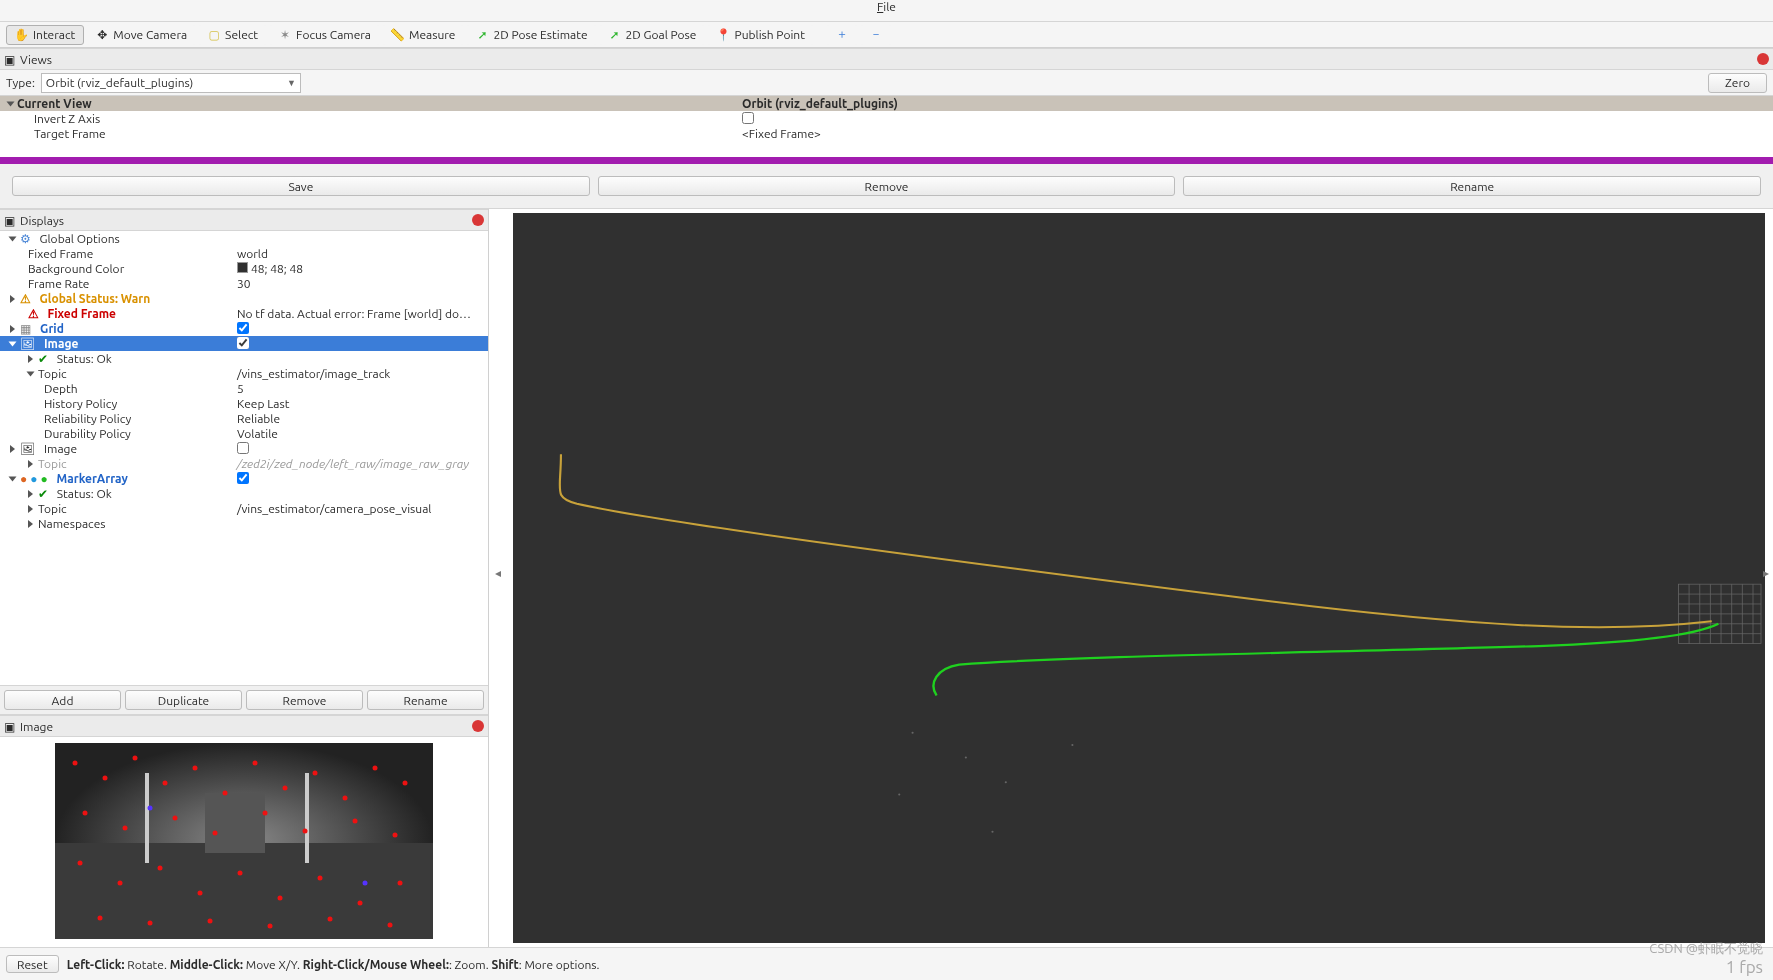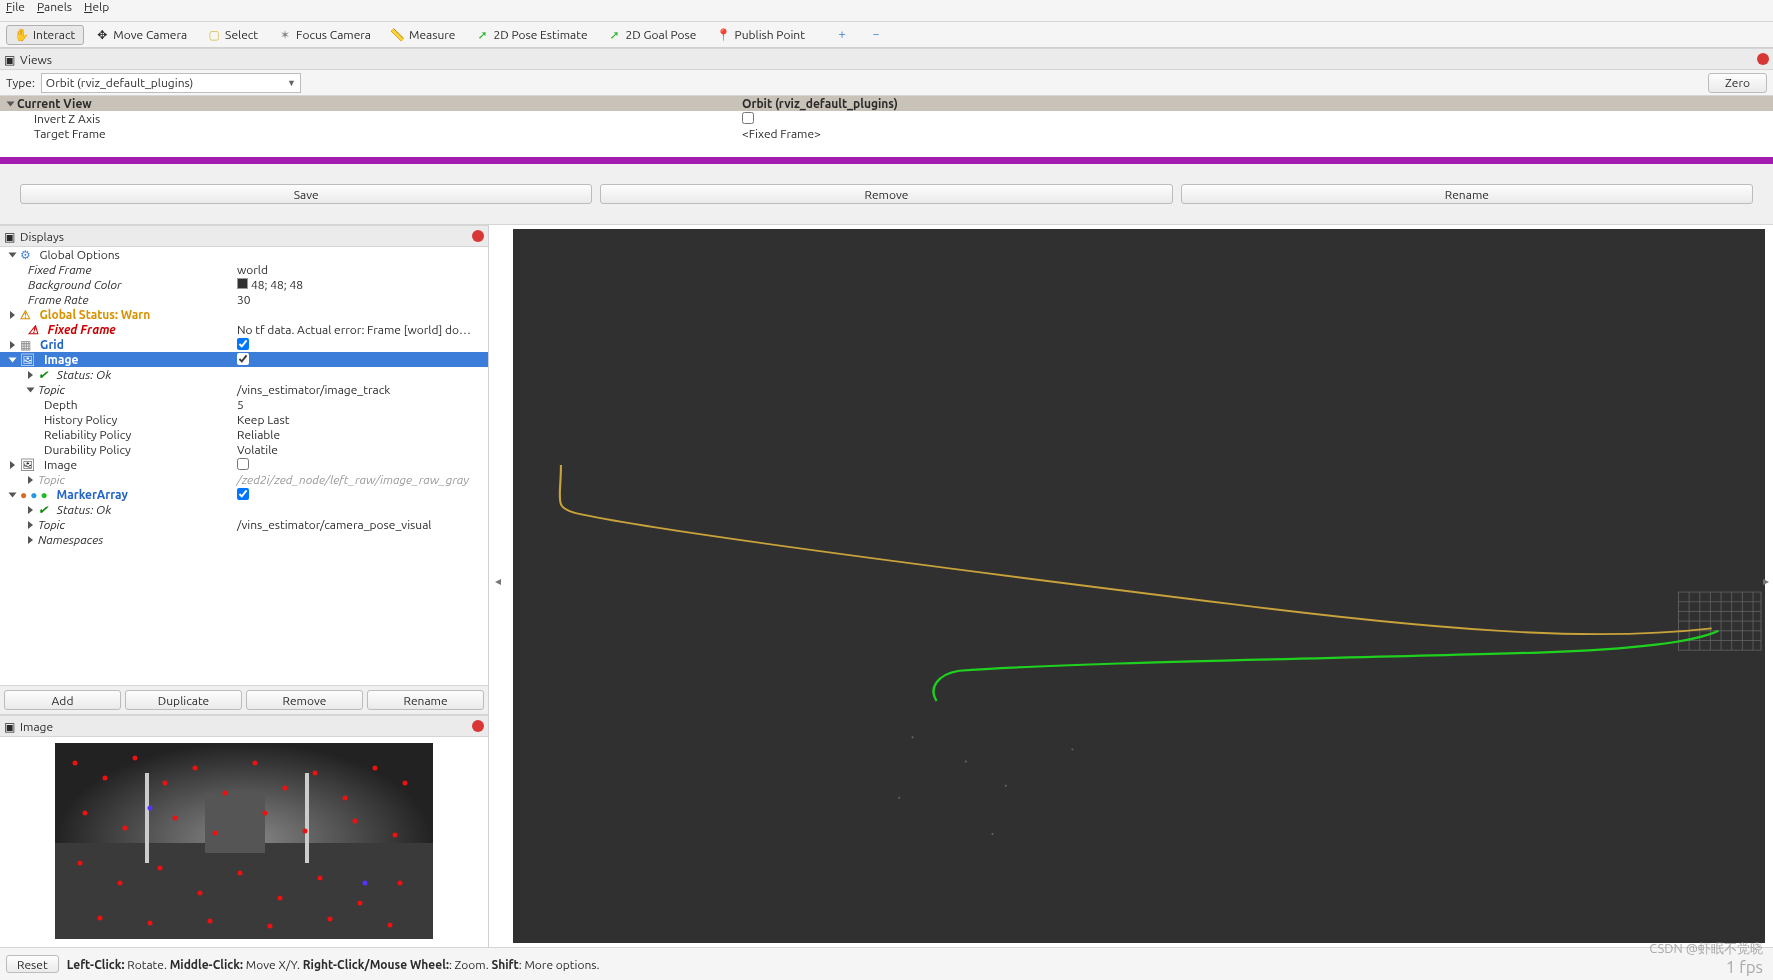--- a/index.html
+++ b/index.html
@@ -1,18 +1,18 @@
 <!DOCTYPE html>
 <html><head>
 <meta charset="utf-8">
 <style>
 * { box-sizing: border-box; margin: 0; padding: 0; font-family: "Ubuntu", "Segoe UI", Arial, sans-serif; font-size: 12px; }
 body { background: #ededed; color: #2b2b2b; width: 1773px; height: 980px; display: flex; flex-direction: column; overflow: hidden; }
 
-.menubar { display: flex; height: 22px; align-items: flex-start; background: #f5f5f5; border-bottom: 1px solid #d5d5d5; padding: 0 6px; gap: 12px; }
+.menubar { display: flex; height: 22px; align-items: center; background: #f5f5f5; border-bottom: 1px solid #d5d5d5; padding: 0 6px; gap: 12px; flex-direction: column; }
 .menubar span { cursor: pointer; }
 .menubar span u { text-decoration: underline; }
 
 .toolbar { display: flex; height: 26px; align-items: center; background: #f5f5f5; border-bottom: 1px solid #d0d0d0; padding: 2px 6px; gap: 2px; }
 .tool { display: flex; align-items: center; gap: 4px; padding: 2px 8px; border: 1px solid transparent; border-radius: 3px; background: #f5f5f5; cursor: pointer; }
 .tool.active { border: 1px solid #b0b0b0; background: #e8e8e8; }
 .tool .ic { width: 14px; height: 14px; display: inline-flex; align-items: center; justify-content: center; }
 .sep { width: 8px; }
 
 .panel-header { display: flex; align-items: center; height: 22px; background: #ebebeb; border-top: 1px solid #d5d5d5; border-bottom: 1px solid #d5d5d5; padding: 0 4px; gap: 4px; position: relative; }
@@ -26,36 +26,36 @@
 .btn { border: 1px solid #bcbcbc; background: linear-gradient(#fdfdfd,#eaeaea); padding: 2px 16px; border-radius: 3px; cursor: pointer; height: 20px; display: flex; align-items: center; justify-content: center; }
 
 .views-table { height: 68px; overflow: hidden; border-bottom: 7px solid #a21caf; background: #fff; position: relative; }
 .vt-row { display: flex; height: 15px; align-items: center; }
 .vt-row .k { width: 738px; padding-left: 34px; }
 .vt-row .v { flex: 1; padding-left: 4px; }
 .vt-row.header { background: #c9c2b8; font-weight: bold; }
 .vt-row.header .k { padding-left: 22px; }
 .vt-row .tri { display:inline-block; width:0;height:0;border-top:4px solid transparent;border-bottom:4px solid transparent;border-left:5px solid #555; margin-right:4px; transform: rotate(90deg); margin-left:-14px; }
 
-.three-buttons { display: flex; gap: 8px; padding: 20px; background: #f0f0f0; border-bottom: 1px solid #d5d5d5; }
+.three-buttons { display: flex; gap: 8px; padding: 12px; background: #f0f0f0; border-bottom: 1px solid #d5d5d5; }
 .three-buttons .btn { flex: 1; }
 
 .main-area { flex: 1; display: flex; overflow: hidden; }
 .left-column { width: 489px; display: flex; flex-direction: column; border-right: 1px solid #d0d0d0; }
 
 .displays-tree { flex: 1; background: #fff; overflow-y: auto; overflow-x: hidden; }
 .tree-row { display: flex; align-items: center; height: 15px; padding-left: 6px; }
 .tree-row .txt { flex: 0 0 228px; display: flex; align-items: center; gap: 3px; overflow: hidden; white-space: nowrap; }
 .tree-row .val { flex: 1; padding-left: 3px; overflow: hidden; white-space: nowrap; text-overflow: ellipsis; }
 .tree-row.selected { background: #3b7dd8; color: #fff; }
 .tree-row.selected input[type=checkbox]{ accent-color:#fff; }
 .tri2 { display:inline-block;width:0;height:0;border-top:4px solid transparent;border-bottom:4px solid transparent;border-left:5px solid #555;margin-right:2px; }
 .tri2.open { transform: rotate(90deg); }
 .ind0 { padding-left: 4px; }
-.ind1 { padding-left: 22px; font-style: italic; }
+.ind1 { padding-left: 22px; }
 .ind2 { padding-left: 38px; }
 .link-blue { color: #2264c7; font-weight: bold; }
 .warn { color: #d99100; font-weight: bold; }
 .err { color: #cc0000; font-weight: bold; }
 .green { color: #0a8a0a; }
 .disabled { color: #999; }
 .chk { width:12px; height:12px; }
 .swatch { width:11px;height:11px;background:#303030;border:1px solid #999;display:inline-block;margin-right:3px; }
 
 .disp-buttons { display: flex; gap: 4px; padding: 4px; background: #f0f0f0; border-top: 1px solid #d5d5d5; border-bottom: 1px solid #d5d5d5; }

